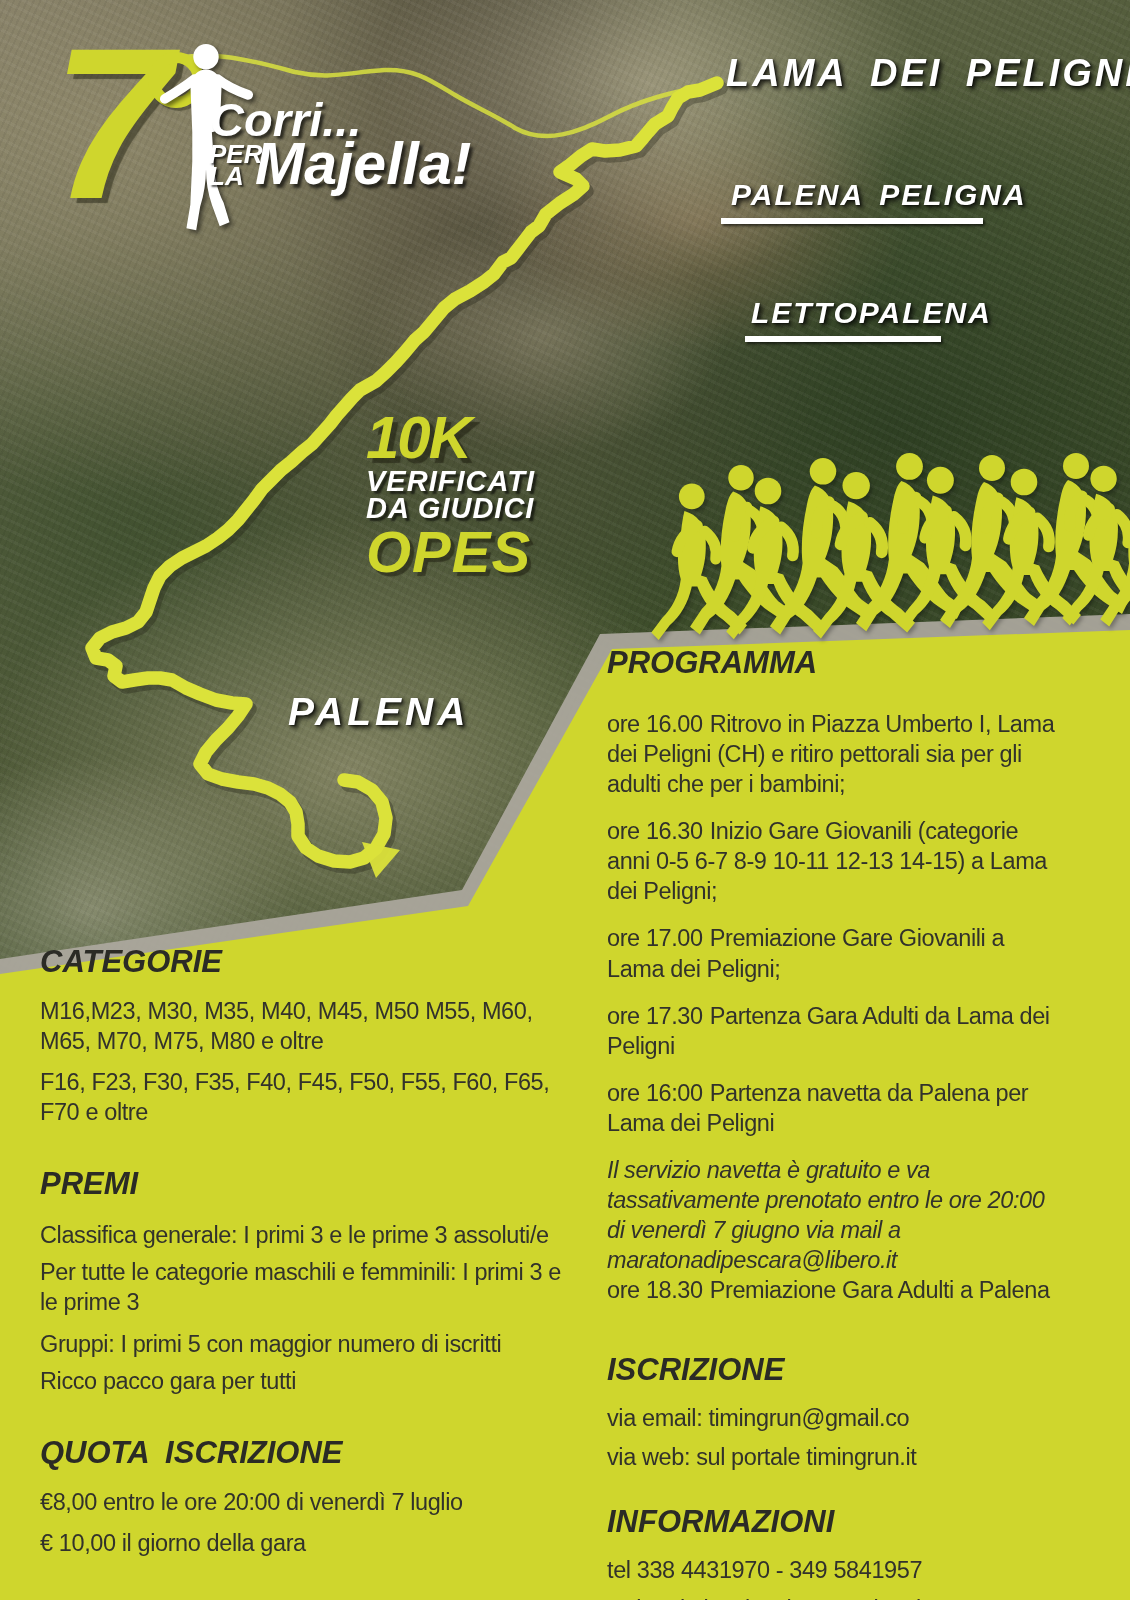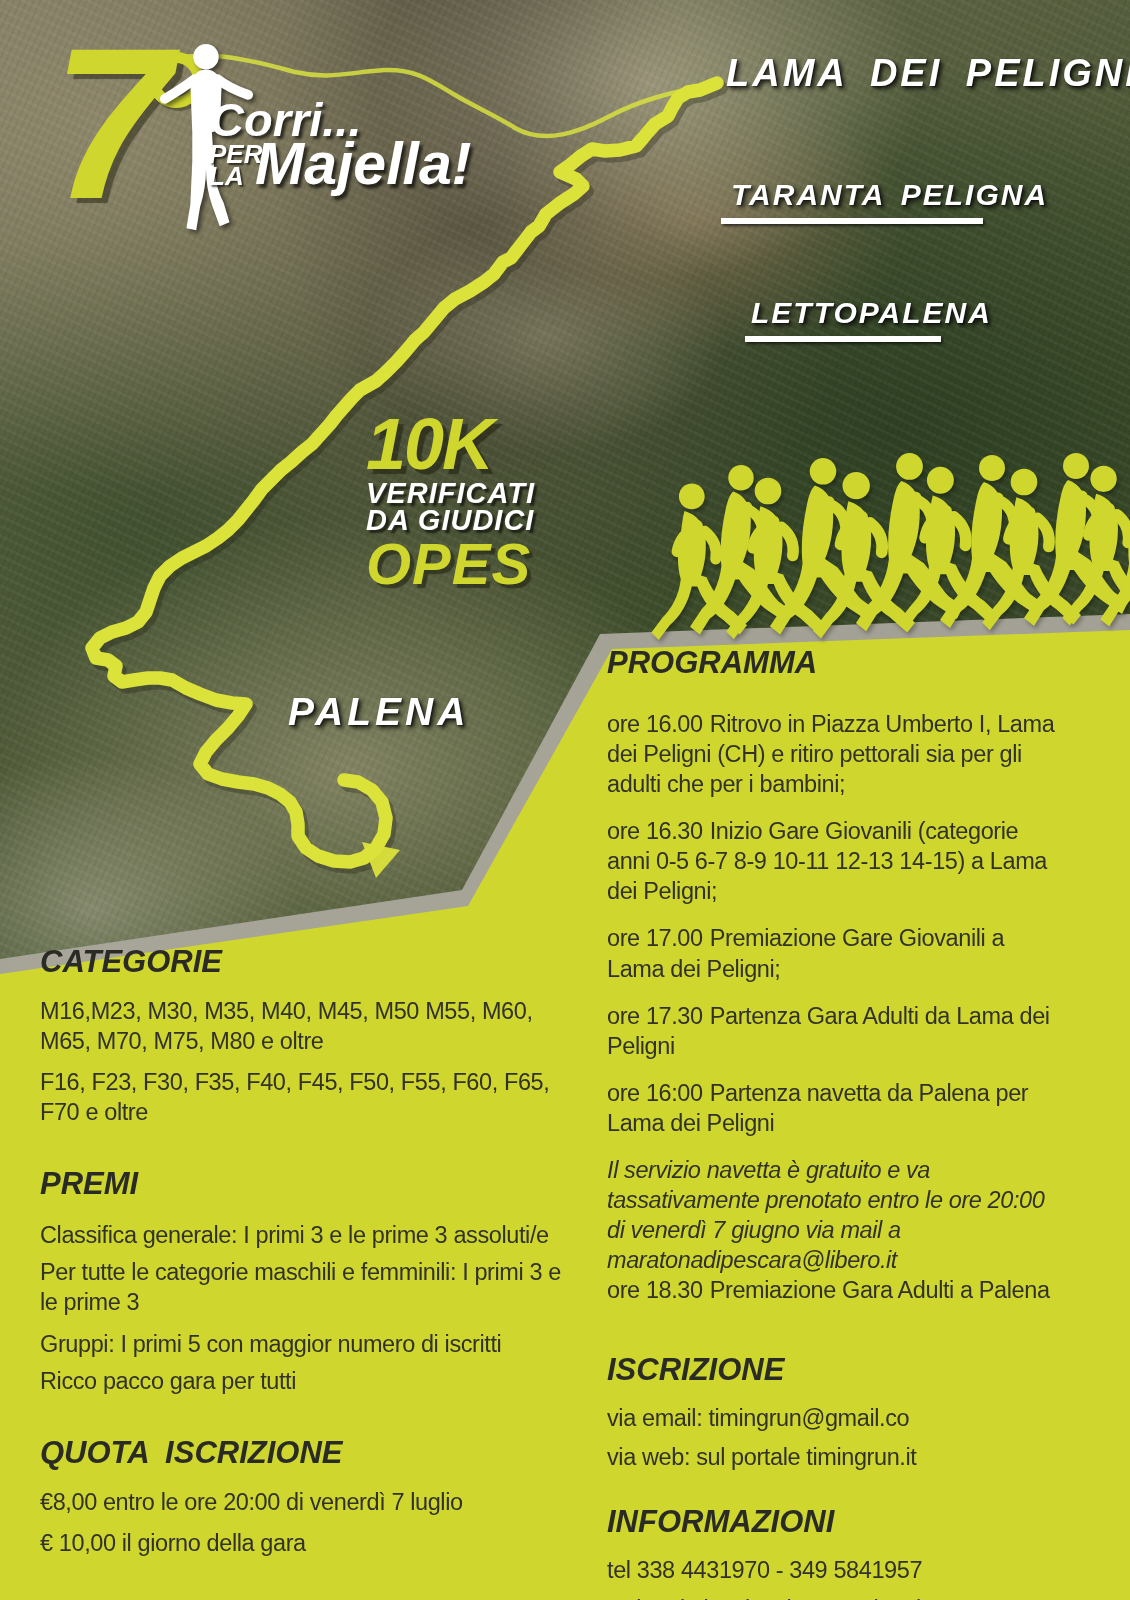--- a/index.html
+++ b/index.html
@@ -49,21 +49,21 @@
   .lbl-taranta{left:731px;top:178px;font-size:30px;letter-spacing:2px;word-spacing:6px;}
   .lbl-taranta .bar{display:block;margin:6px 0 0 -10px;width:262px;height:6px;background:#fff;
             box-shadow:2px 2px 3px rgba(0,0,0,.6);}
   .lbl-letto{left:751px;top:296px;font-size:30px;letter-spacing:2px;}
   .lbl-letto .bar{display:block;margin:6px 0 0 -6px;width:196px;height:6px;background:#fff;
             box-shadow:2px 2px 3px rgba(0,0,0,.6);}
   .lbl-palena{left:288px;top:690px;font-size:39px;letter-spacing:4px;}
 
   
   .badge{position:absolute;left:366px;top:408px;font-style:italic;font-weight:700;}
-  .badge .k{font-size:72px;line-height:1;color:var(--accent);text-shadow:5px 5px 1px rgba(30,30,15,.55);letter-spacing:-2px;}
+  .badge .k{font-size:60px;line-height:1;color:var(--accent);text-shadow:5px 5px 1px rgba(30,30,15,.55);letter-spacing:-2px;}
   .badge .w{font-size:29px;line-height:27px;color:#fff;text-shadow:3px 3px 2px rgba(0,0,0,.6);letter-spacing:1px;}
   .badge .o{font-size:58px;line-height:1.05;color:var(--accent);text-shadow:4px 4px 1px rgba(30,30,15,.55);letter-spacing:1px;}
 
   
   .col{position:absolute;color:#32322b;letter-spacing:-0.4px;}
   .col h2{margin:0;font-size:31px;font-weight:700;font-style:italic;color:#2b2b25;letter-spacing:0;}
   .col p{margin:0;font-size:23.5px;line-height:1.28;}
   .col b{font-weight:400;}
   .left-col{left:40px;top:944px;width:540px;}
   .left-col h2{margin-bottom:16px;}
@@ -140,21 +140,21 @@
     <div class="t-corri">Corri...</div>
     <div class="t-perla">
       <span>PER</span><br>
       <span>LA</span>
     </div>
     <div class="t-majella">Majella!</div>
   </div>
 
   <div class="maplabel lbl-lama">LAMA DEI PELIGNI</div>
   <div class="maplabel lbl-taranta">
-    <span>TARANTA PELIGNA</span>
+    <span>PALENA PELIGNA</span>
     <span class="bar"></span>
   </div>
   <div class="maplabel lbl-letto">
     <span>LETTOPALENA</span>
     <span class="bar"></span>
   </div>
   <div class="maplabel lbl-palena">PALENA</div>
 
   <div class="badge">
     <div class="k">10K</div>

